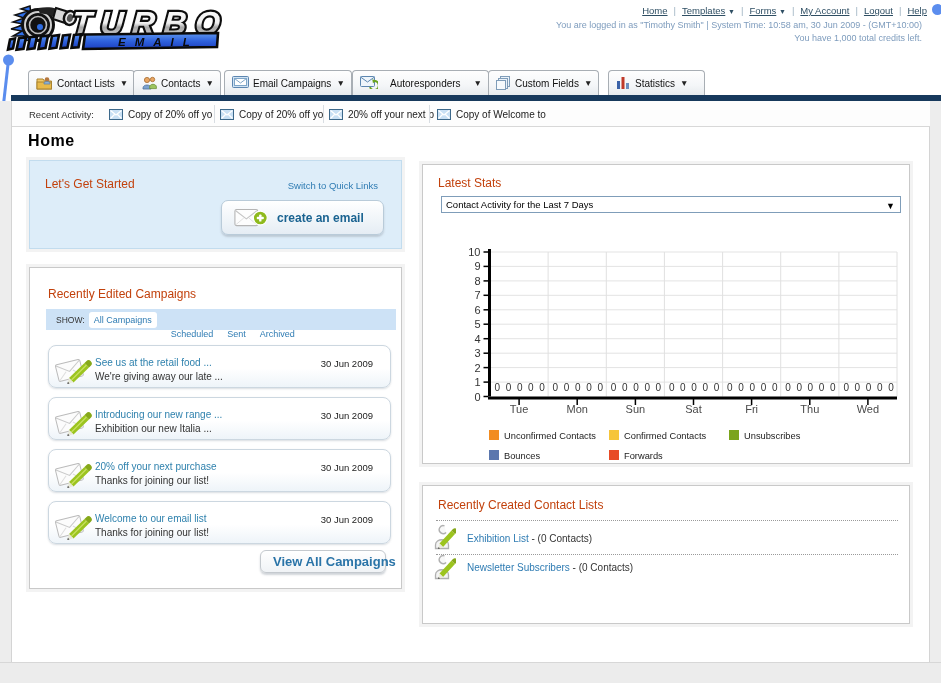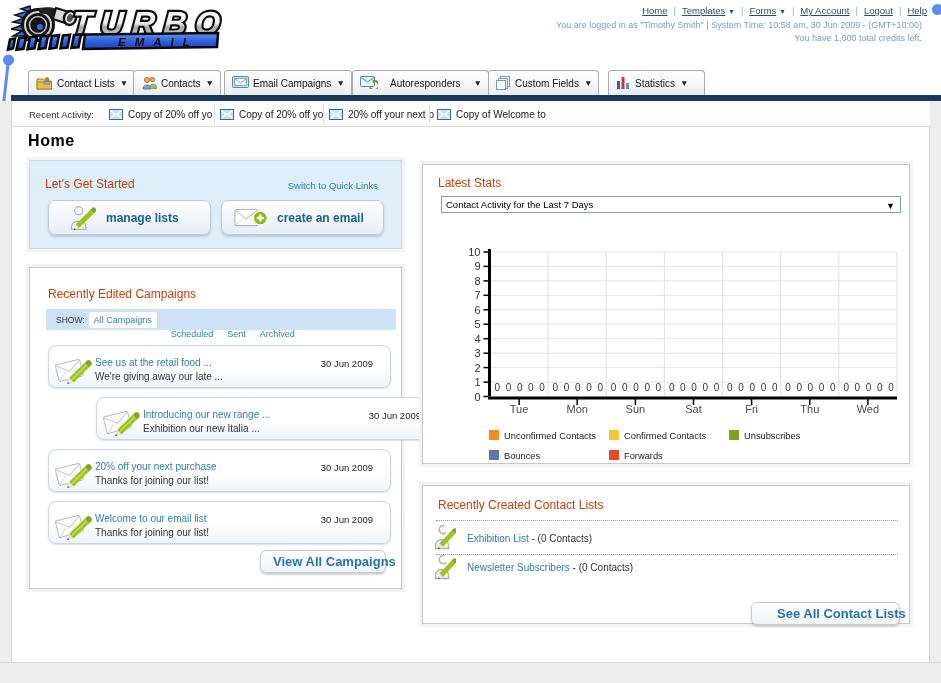--- a/index.html
+++ b/index.html
@@ -200,28 +200,20 @@
           <rect x="0.5" y="0.5" width="13" height="10" fill="#c9e0f4" stroke="#3c688a"></rect>
           <path d="M1.5 1.5 L7 6 L12.5 1.5 M1.5 9.5 L5.5 5.5 M12.5 9.5 L8.5 5.5" fill="none" stroke="#ffffff" stroke-width="1.3"></path>
         </svg>Copy of Welcome to</div>
   </div>
 
   <div class="home">Home</div>
 
   <div class="panel lgs">
     <div class="ptitle">Let's Get Started</div>
     <a class="switch" href="#">Switch to Quick Links</a>
-    <div class="bigbtn" style="left:18px;width:163px;padding-left:19px;"><svg width="28" height="26" viewBox="0 0 34 32" style="margin-right:10px;">
-  <circle cx="13" cy="7" r="5" fill="#f4f4f4" stroke="#b0b0b0" stroke-width="1.5"></circle>
-  <path d="M4 27 c0-9 18-9 18 0 v3 h-18 z" fill="#f4f4f4" stroke="#b0b0b0" stroke-width="1.5"></path>
-  <path d="M9 24 L27 6 l4.5 4.5 L13 28.5 z" fill="#9cc41f"></path>
-  <path d="M27 6 l2 -2 a2.6 2.6 0 0 1 4.5 4.5 l-2 2 z" fill="#86a81a"></path>
-  <path d="M9 24 l-1.8 6.3 6.3 -1.8 z" fill="#eaeada"></path>
-  <path d="M7 31 l2.4 -0.7 -1.7 -1.7 z" fill="#444"></path>
-</svg>manage lists</div>
     <div class="bigbtn" style="left:191px;width:163px;padding-left:12px;"><svg width="34" height="22" viewBox="0 0 40 26" style="margin-right:9px;">
   <rect x="1" y="3" width="27" height="19" rx="2" fill="#fdfdfd" stroke="#b5b5b5" stroke-width="1.3"></rect>
   <path d="M2 4.5 L14.5 14 L27 4.5" fill="none" stroke="#c4c4c4" stroke-width="1.3"></path>
   <path d="M2 21 L11.5 13 M27 21 L17.5 13" fill="none" stroke="#dcdcdc"></path>
   <circle cx="31" cy="13" r="8.2" fill="#8fba1d" stroke="#fff" stroke-width="1.4"></circle>
   <rect x="26.8" y="11.6" width="8.4" height="2.8" rx="1" fill="#fff"></rect>
   <rect x="29.6" y="8.8" width="2.8" height="8.4" rx="1" fill="#fff"></rect>
 </svg>create an email</div>
   </div>
 
@@ -244,21 +236,21 @@
       <path d="M14 23 L29.5 8 l4.5 4.5 L18.5 27.5 z" fill="#9cc41f"></path>
           <path d="M29.5 8 l1.8 -1.8 a2.3 2.3 0 0 1 4.5 4.5 L34 12.5 z" fill="#86a81a"></path>
           <path d="M14 23 l-1.7 6 6 -1.7 z" fill="#e9e9d9"></path>
           <path d="M12.3 29 l2.2 -0.6 -1.6 -1.6 z" fill="#444"></path>
           <path d="M16.5 25 L31.5 10" stroke="#c8e060" stroke-width="1.3" fill="none"></path>
     </svg>
         <div class="t1">See us at the retail food ...</div>
         <div class="t2">We're giving away our late ...</div>
         <div class="dt">30 Jun 2009</div>
     </div>
-    <div class="card" style="top:129px;margin-left:48px;">
+    <div class="card" style="top:129px;">
       <svg class="env" width="38" height="31" viewBox="0 0 38 31">
       <g transform="rotate(-14 14 16)">
             <rect x="2" y="7" width="25" height="17" rx="1.5" fill="#fcfcfc" stroke="#bbbbbb"></rect>
             <path d="M2.5 8 L14.5 16.5 L26.5 8" fill="none" stroke="#c9c9c9"></path>
             <path d="M2.5 23.5 L11 16 M26.5 23.5 L18 16" fill="none" stroke="#dddddd"></path>
           </g>
       <path d="M14 23 L29.5 8 l4.5 4.5 L18.5 27.5 z" fill="#9cc41f"></path>
           <path d="M29.5 8 l1.8 -1.8 a2.3 2.3 0 0 1 4.5 4.5 L34 12.5 z" fill="#86a81a"></path>
           <path d="M14 23 l-1.7 6 6 -1.7 z" fill="#e9e9d9"></path>
           <path d="M12.3 29 l2.2 -0.6 -1.6 -1.6 z" fill="#444"></path>
@@ -437,26 +429,15 @@
     <div class="dots" style="top:68px;"></div>
     <svg class="abs" style="left:11px;top:68px;" width="22" height="27" viewBox="0 0 22 27">
         <path d="M10.5 1.8 a4 4 0 1 0 1.6 6.6" fill="#f8f8f8" stroke="#b0b0b0" stroke-width="1.4"></path>
         <path d="M1.5 21 c0-7 13-7 13 0 v3.5 h-13 z" fill="#f4f4f4" stroke="#b0b0b0" stroke-width="1.3"></path>
         <path d="M5.5 19.5 L17.5 6.5 l3.5 3.5 L9 23 z" fill="#9cc41f"></path>
         <path d="M17.5 6.5 l1.5 -1.5 a2 2 0 0 1 3.5 3.5 l-1.5 1.5 z" fill="#86a81a"></path>
         <path d="M5.5 19.5 l-1.4 5.2 5.2 -1.4 z" fill="#eaeada"></path>
         <path d="M4 25 l2 -0.6 -1.4 -1.4 z" fill="#444"></path>
       </svg>
     <div class="clitem" style="left:44px;top:76px;"><span class="n">Newsletter Subscribers</span><span class="c"> - (0 Contacts)</span></div>
-    <div class="linkbtn" style="left:328px;top:116px;width:149px;padding-left:25px;">See All Contact Lists<svg width="14" height="14" viewBox="0 0 19 19" style="margin-left:auto;margin-right:10px;">
-  <defs>
-            <radialGradient id="og2" cx="0.4" cy="0.35" r="0.8">
-              <stop offset="0" stop-color="#ffd34f"></stop>
-              <stop offset="0.6" stop-color="#f6a821"></stop>
-              <stop offset="1" stop-color="#e8920f"></stop>
-            </radialGradient>
-          </defs>
-  <circle cx="9.5" cy="9.5" r="9" fill="url(#og2)"></circle>
-  <path d="M5 7.8 h4.5 v-3 l5 4.7 -5 4.7 v-3 H5 z" fill="#fff"></path>
-</svg></div>
   </div>
 
 </div>
 
 </body></html>

